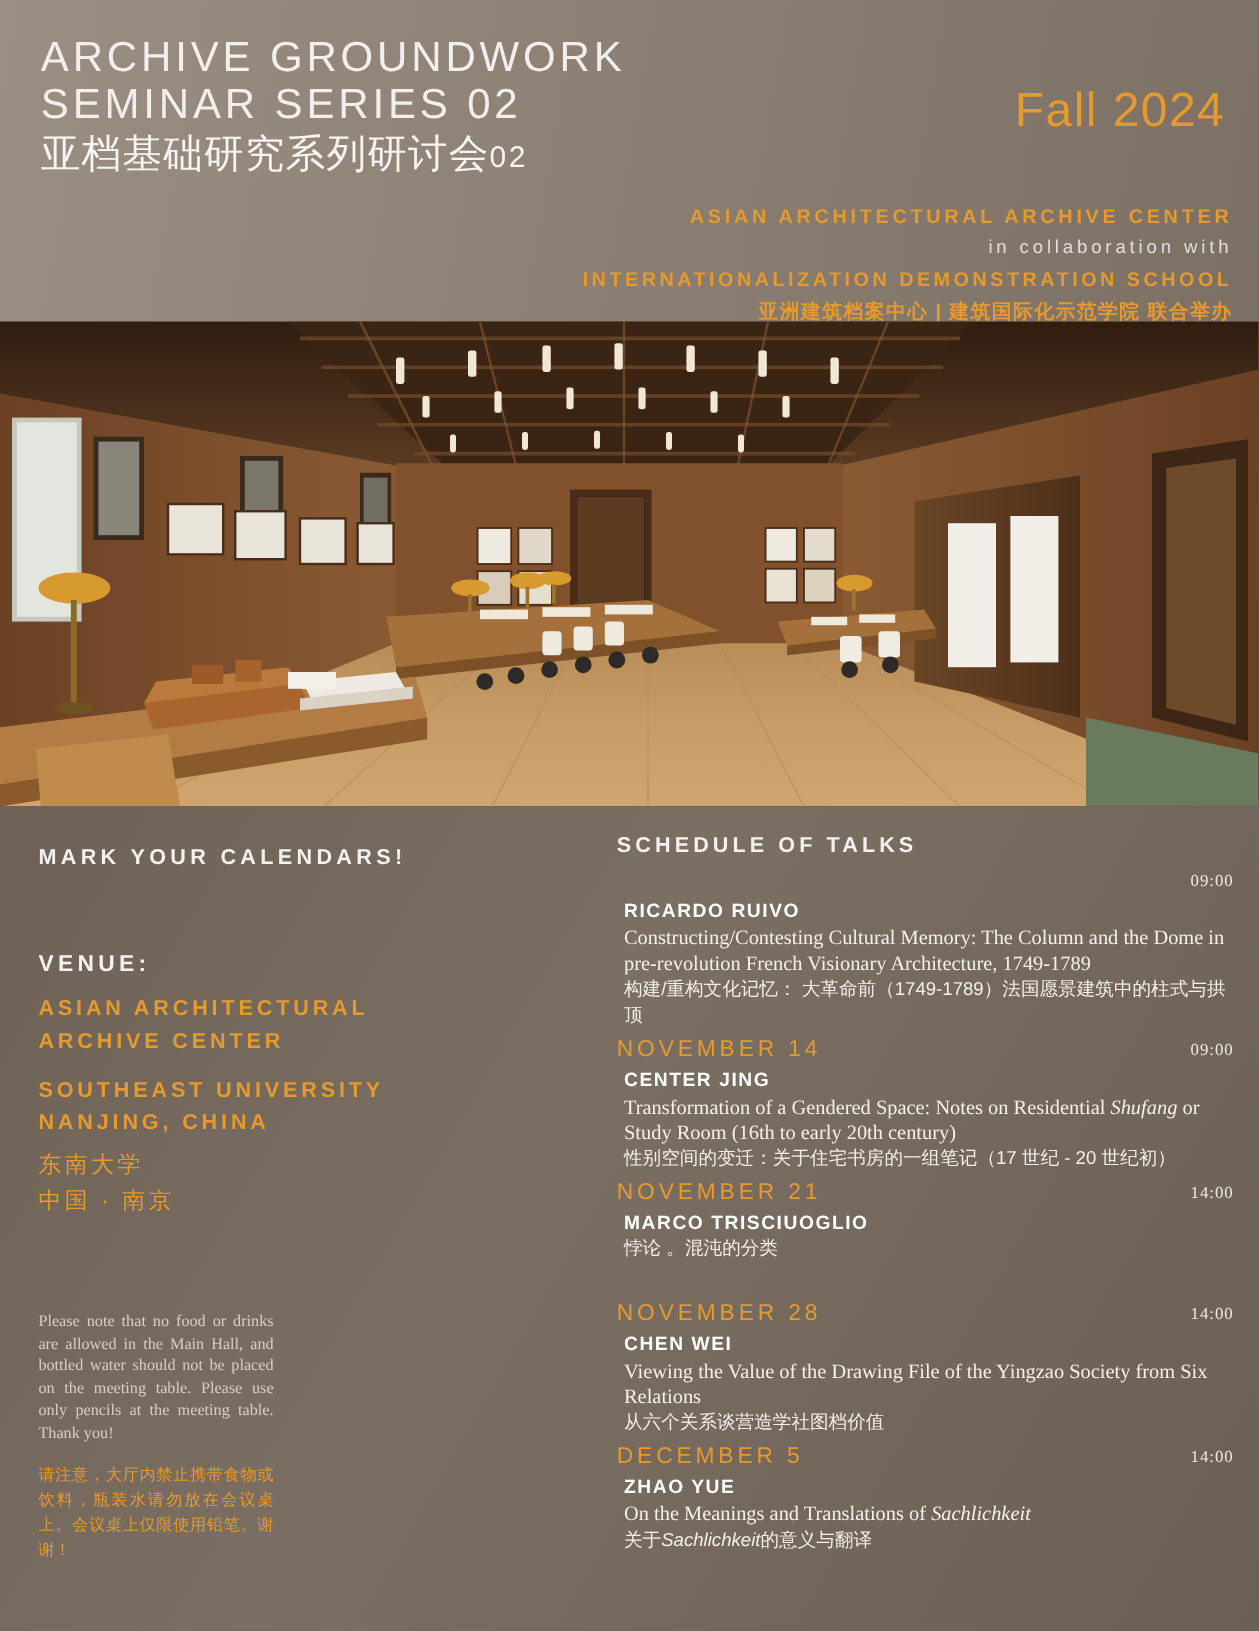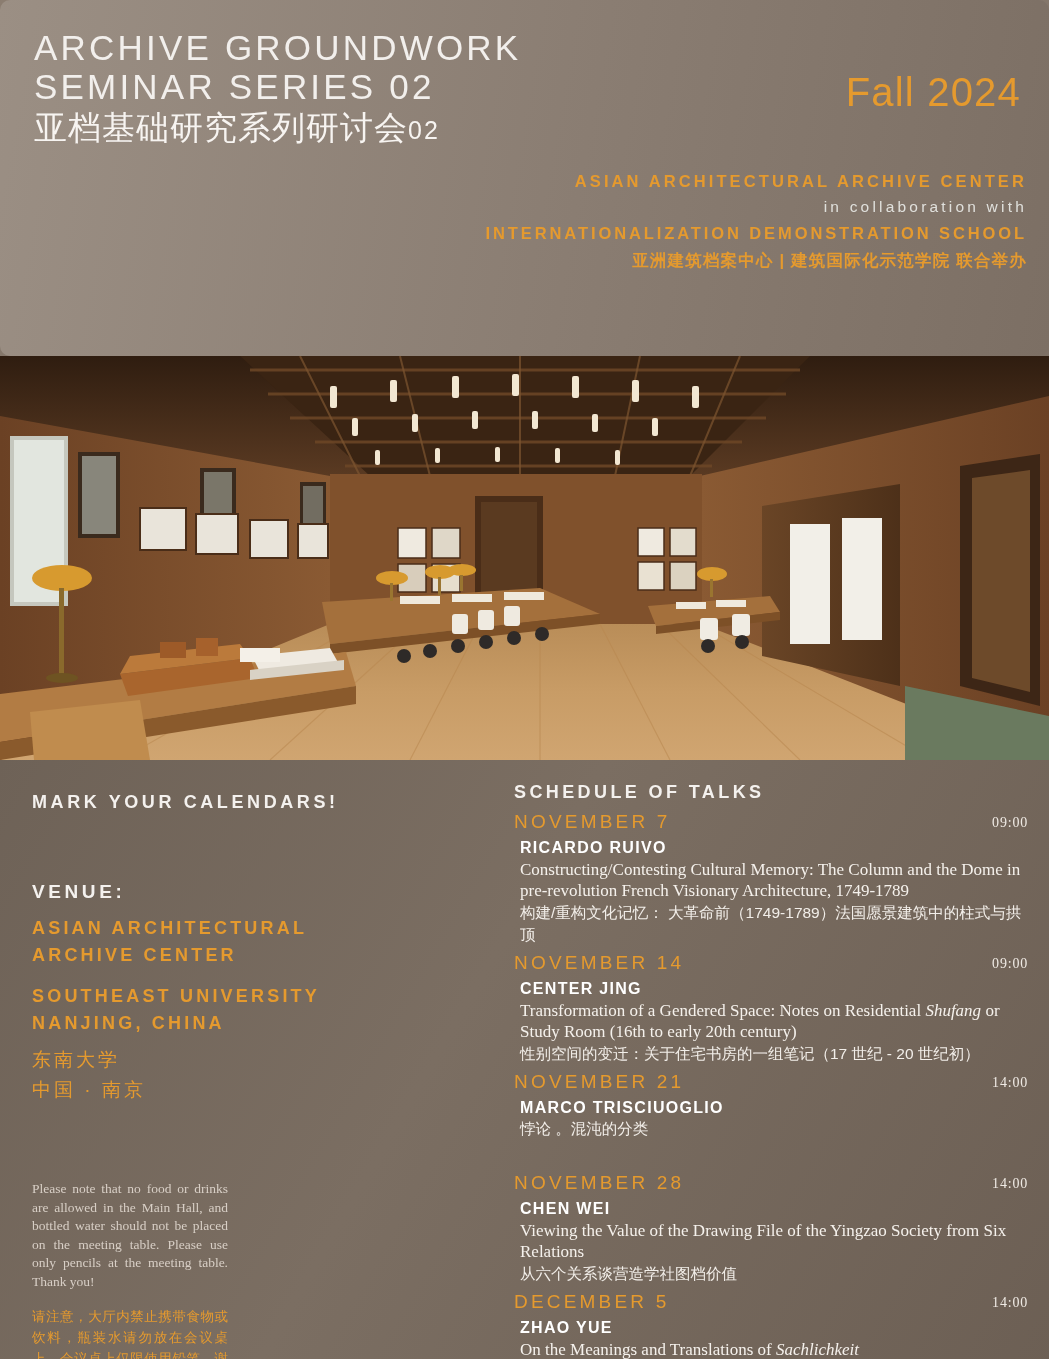--- a/index.html
+++ b/index.html
@@ -18,25 +18,24 @@
     position: relative;
     width: 1049px;
     height: 1359px;
     background: linear-gradient(160deg, #8b7d70 0%, #7d7065 45%, #6b5e53 100%);
     overflow: hidden;
   }
 
   
   .header {
     position: relative;
-    height: 356px;
+    height: 268px;
     background: linear-gradient(100deg, #9b8f84 0%, #8a7d72 55%, #7c6f64 100%);
     box-sizing: border-box;
     padding: 30px 30px 0 16px;
-    border-radius: 10px;
   }
   .title-block {
     position: absolute;
     left: 34px;
     top: 28px;
   }
   .title-line {
     font-size: 35px;
     letter-spacing: 3.2px;
     line-height: 39px;
@@ -498,21 +497,20 @@
     <div class="note">
       <div class="note-en">Please note that no food or drinks are allowed in the Main Hall, and bottled water should not be placed on the meeting table. Please use only pencils at the meeting table. Thank you!</div>
       <div class="note-cn">请注意，大厅内禁止携带食物或饮料，瓶装水请勿放在会议桌上。会议桌上仅限使用铅笔。谢谢！</div>
     </div>
 
     <div class="right-col">
       <div class="sched-title">SCHEDULE OF TALKS</div>
       <div id="talks">
           <div class="talk" style="margin-top: 8px;">
             <div class="date-row">
-              <div class="date">NOVEMBER 7</div>
               <div class="time">09:00</div>
             </div>
             <div class="speaker">RICARDO RUIVO</div>
             <div class="talk-en">Constructing/Contesting Cultural Memory: The Column and the Dome in pre-revolution French Visionary Architecture, 1749-1789</div>
             <div class="talk-cn">构建/重构文化记忆：  大革命前（1749-1789）法国愿景建筑中的柱式与拱顶</div>
           </div>
           <div class="talk" style="margin-top: 6px;">
             <div class="date-row">
               <div class="date">NOVEMBER 14</div>
               <div class="time">09:00</div>

